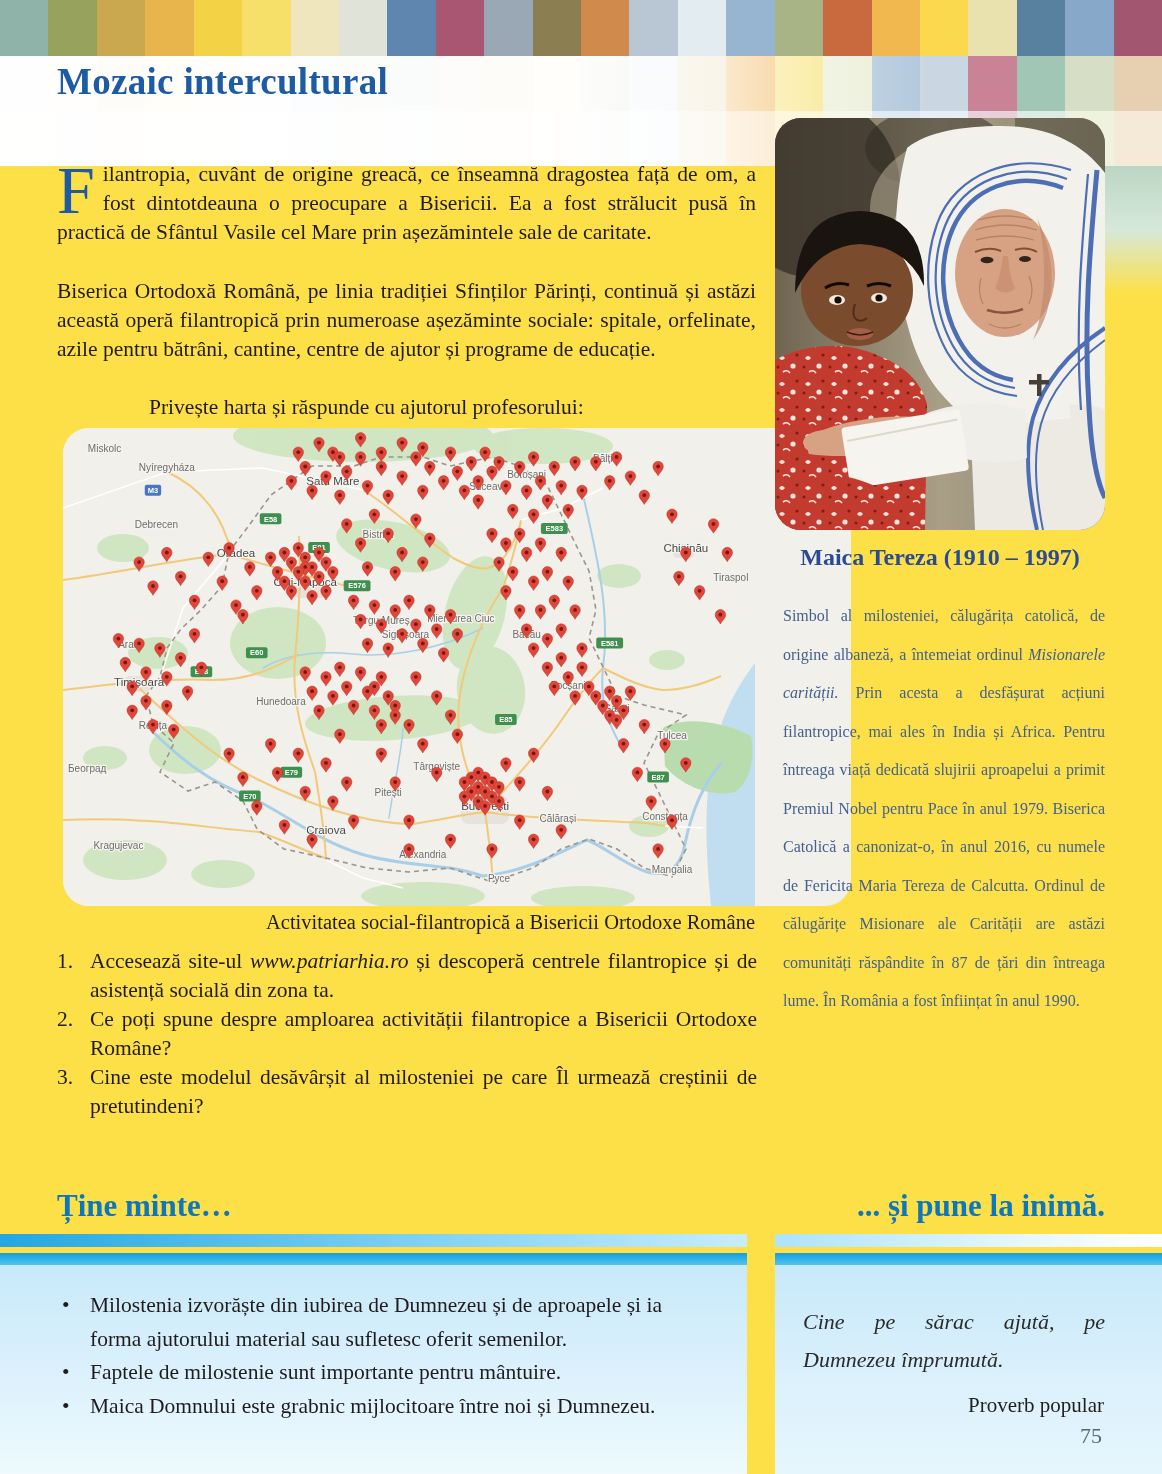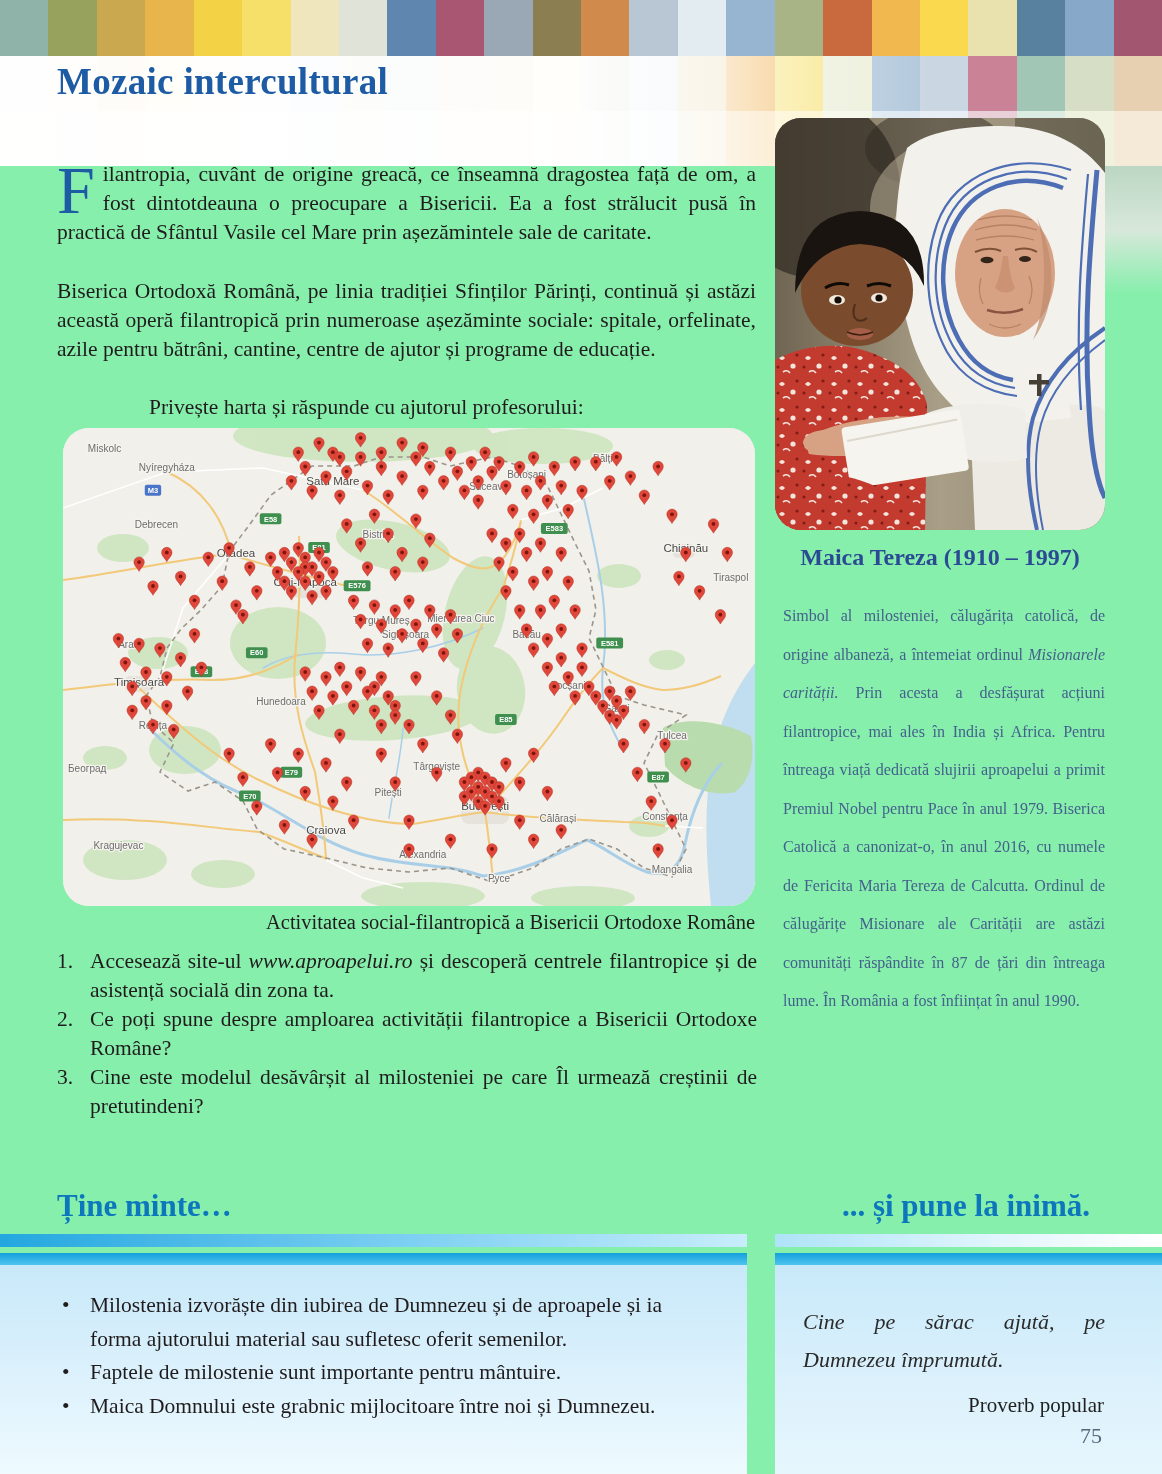--- a/index.html
+++ b/index.html
@@ -1,50 +1,50 @@
 <!DOCTYPE html>
 <html><head>
 <meta charset="utf-8">
 <style>
   html,body{margin:0;padding:0;background:#888;}
-  .page{position:relative;width:1162px;height:1474px;background:#86efac;overflow:hidden;
+  .page{position:relative;width:1162px;height:1474px;background:#fde047;overflow:hidden;
         font-family:"Liberation Serif",serif;margin:0 auto;}
   
   .mosaic{position:absolute;left:0;top:0;width:1162px;height:166px;}
   .tile{position:absolute;}
   .mosaic-fade{position:absolute;left:0;top:56px;width:1162px;height:110px;
      background:linear-gradient(90deg,rgba(255,255,255,.97) 0%,rgba(255,255,255,.95) 50%,
      rgba(255,255,255,.70) 62%,rgba(255,255,255,.25) 72%,rgba(255,255,255,0) 80%);}
   .mosaic-ext{position:absolute;left:1103px;top:166px;width:59px;height:128px;
      background:linear-gradient(180deg,#bcd6c3 0%,#d7e8da 50%,rgba(255,255,255,0) 100%);}
   .title{position:absolute;left:57px;top:60px;margin:0;font-size:37px;font-weight:bold;color:#1d5ba4;letter-spacing:.3px;}
   
   .body{position:absolute;left:57px;width:699px;margin:0;font-size:21.5px;line-height:29px;color:#201c1d;text-align:justify;}
   .p1{top:160px;}
   .dropcap{float:left;font-size:68px;line-height:56px;color:#1d5ba4;padding:2px 8px 0 0;}
   .p2{top:277px;}
   .prompt{top:393px;text-align:left;padding-left:92px;width:607px;}
-  .map{position:absolute;left:63px;top:428px;width:692px;height:478px;border-radius:26px;overflow:hidden;background:#f2f0ea;}
+  .map{position:absolute;left:63px;top:428px;width:788px;height:478px;border-radius:26px;overflow:hidden;background:#f2f0ea;}
   .map svg{display:block;}
   .city{font:10px "Liberation Sans",sans-serif;fill:#6e6e6e;text-anchor:middle;
         paint-order:stroke;stroke:#f5f3ee;stroke-width:2.6px;stroke-linejoin:round;}
   .city.big{font-size:11.5px;fill:#4a4a4a;}
   .badge-t{font:bold 7.5px "Liberation Sans",sans-serif;fill:#fff;text-anchor:middle;}
   .map-caption{position:absolute;left:63px;top:911px;width:692px;margin:0;text-align:right;font-size:20.5px;color:#201c1d;}
   .questions{position:absolute;left:57px;top:947px;width:700px;margin:0;padding:0;font-size:21.5px;line-height:29px;color:#201c1d;}
   .questions li{list-style:none;position:relative;padding-left:33px;text-align:justify;}
   .qnum{position:absolute;left:0;top:0;}
   .it{font-style:italic;}
   
   .photo{position:absolute;left:775px;top:118px;width:330px;height:412px;border-radius:26px;overflow:hidden;background:#9b9079;}
   .photo-caption{position:absolute;left:775px;top:544px;width:330px;margin:0;text-align:center;font-size:24px;font-weight:bold;color:#2a4a94;}
   .bio{position:absolute;left:783px;top:597px;width:322px;margin:0;font-size:16px;line-height:38.5px;text-align:justify;color:#44618c;}
   
   .remember-h{position:absolute;left:57px;top:1188px;margin:0;font-size:31px;font-weight:bold;color:#0d77bd;text-align:center;}
-  .heart-h{position:absolute;right:72px;top:1188px;margin:0;font-size:31px;font-weight:bold;color:#0d77bd;}
+  .heart-h{position:absolute;right:57px;top:1188px;margin:0;font-size:31px;font-weight:bold;color:#0d77bd;}
   .band-left{position:absolute;left:0;top:1234px;width:747px;height:13px;
      background:linear-gradient(90deg,#23a7e0 0%,#7dd0f2 55%,#c8edfb 100%);}
   .band-right{position:absolute;left:775px;top:1234px;width:387px;height:13px;
      background:linear-gradient(90deg,#aee3f8 0%,#e3f6fd 60%,#ffffff 100%);}
   .box{position:absolute;top:1253px;height:221px;}
   .box::before{content:"";position:absolute;left:0;top:0;right:0;height:12px;
      background:linear-gradient(180deg,#149fdc 0%,#4fc4f0 100%);}
   .box-left{left:0;width:747px;background:linear-gradient(180deg,#c6e8f9 0%,#dcf1fc 55%,#eefafe 100%);}
   .box-right{left:775px;width:387px;background:linear-gradient(180deg,#c6e8f9 0%,#dcf1fc 60%,#e6f6fd 100%);}
   .bullets{position:absolute;left:60px;top:36px;width:645px;margin:0;padding:0;font-size:21.5px;line-height:33.5px;color:#201c1d;}
@@ -514,21 +514,21 @@
           <use href="#pinshape" xlink:href="#pinshape" transform="translate(470.6,420.6)"></use>
           <use href="#pinshape" xlink:href="#pinshape" transform="translate(346.0,430.2)"></use>
           <use href="#pinshape" xlink:href="#pinshape" transform="translate(429.0,430.2)"></use>
           <use href="#pinshape" xlink:href="#pinshape" transform="translate(595.1,430.2)"></use>
         </g>
     </svg>
   </div>
   <p class="map-caption">Activitatea social-filantropică a Bisericii Ortodoxe Române</p>
 
   <ol class="questions">
-    <li><span class="qnum">1.</span><span>Accesează site-ul </span><span class="it">www.aproapelui.ro</span><span> și descoperă centrele filantropice și de asistență socială din zona ta.</span></li>
+    <li><span class="qnum">1.</span><span>Accesează site-ul </span><span class="it">www.patriarhia.ro</span><span> și descoperă centrele filantropice și de asistență socială din zona ta.</span></li>
     <li><span class="qnum">2.</span><span></span><span class="it"></span><span>Ce poți spune despre amploarea activității filantropice a Bisericii Ortodoxe Române?</span></li>
     <li><span class="qnum">3.</span><span></span><span class="it"></span><span>Cine este modelul desăvârșit al milosteniei pe care Îl urmează creștinii de pretutindeni?</span></li>
   </ol>
 
   <div class="photo">
     <svg width="330" height="412" viewBox="0 0 330 412" xmlns="http://www.w3.org/2000/svg">
       <defs>
         <linearGradient id="phbg" x1="0" y1="0" x2="1" y2="0">
           <stop offset="0" stop-color="#6f6552"></stop>
             <stop offset="0.5" stop-color="#a99e86"></stop>

